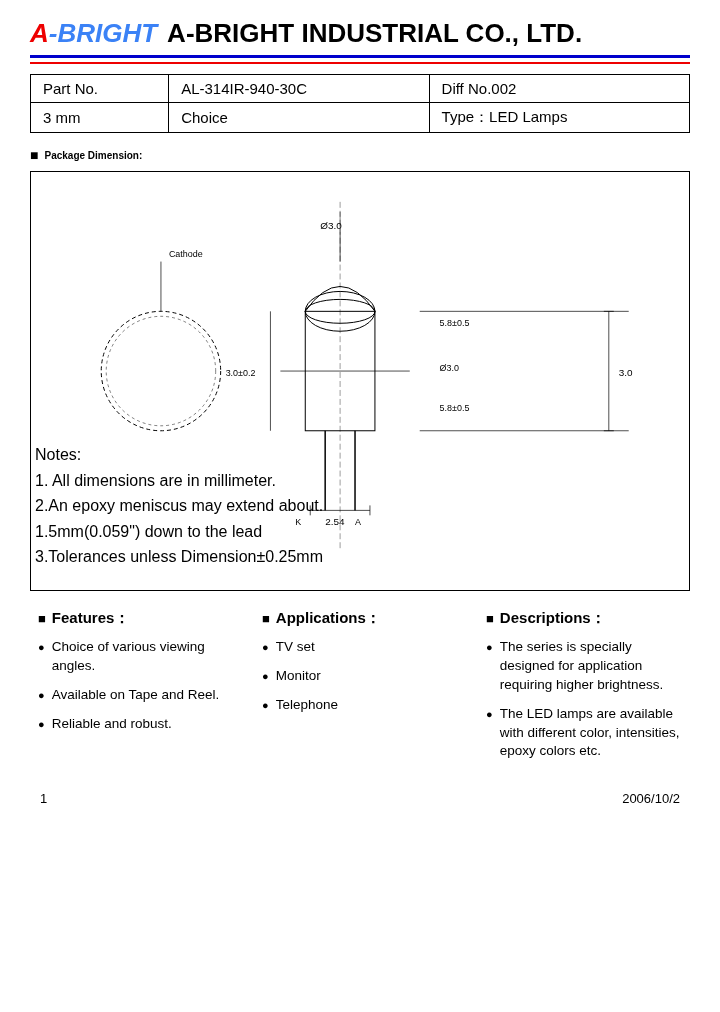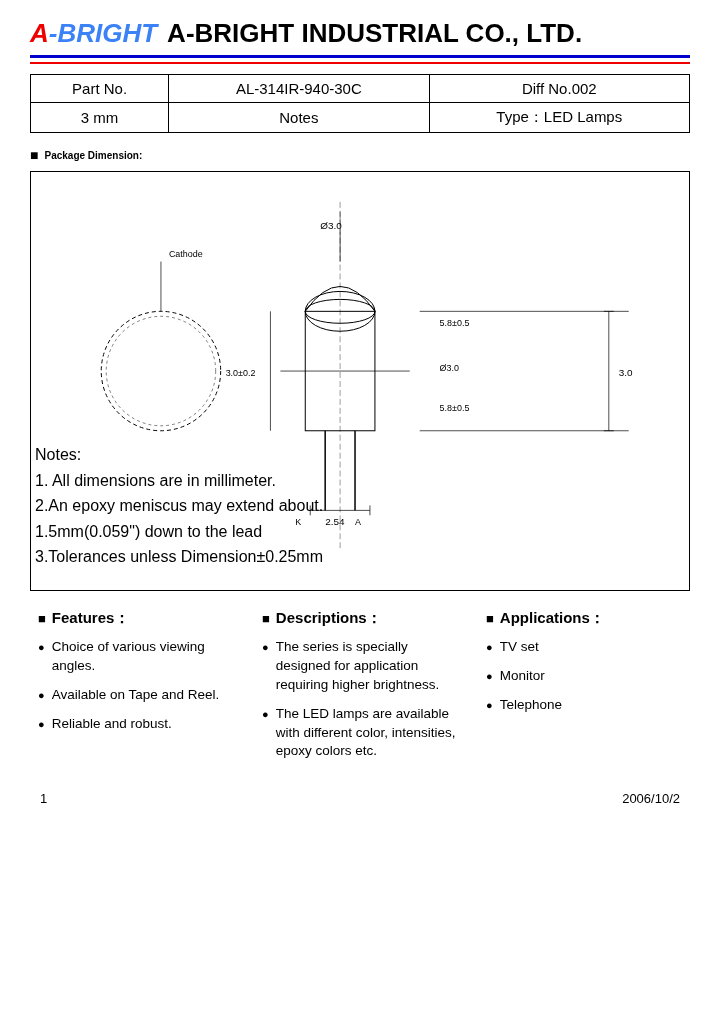--- a/index.html
+++ b/index.html
@@ -46,21 +46,20 @@
 
     
     .part-info {
       width: 100%;
       border-collapse: collapse;
       margin-bottom: 14px;
     }
     .part-info td {
       border: 1px solid #000;
       padding: 5px 12px;
-      text-align: center;
       font-size: 15px;
     }
     .part-no-label { font-size: 15px; }
     .part-no-value { font-weight: normal; font-size: 17px; }
     .diff-no { font-size: 15px; }
 
     
     .section-header {
       display: flex;
       align-items: center;
@@ -154,21 +153,21 @@
 
 <table class="part-info">
   <tbody>
       <tr>
     <td class="part-no-label">Part No.</td>
     <td class="part-no-value">AL-314IR-940-30C</td>
     <td class="diff-no">Diff No.002</td>
   </tr>
   <tr>
     <td>3 mm</td>
-    <td>Notes</td>
+    <td>Choice</td>
     <td>Type：LED Lamps</td>
   </tr>
 </tbody>
   </table>
 
 <div class="section-header">Package Dimension:</div>
 
 <div class="package-box">
   <svg class="tech-drawing" viewBox="0 0 660 420" xmlns="http://www.w3.org/2000/svg">
 
@@ -235,34 +234,34 @@
   <div class="bottom-col">
     <div class="bottom-col-header">Features：</div>
     <ul class="bullet-list">
       <li>Choice of various viewing angles.</li>
       <li>Available on Tape and Reel.</li>
       <li>Reliable and robust.</li>
     </ul>
   </div>
 
   <div class="bottom-col">
-    <div class="bottom-col-header">Descriptions：</div>
-    <ul class="bullet-list">
-      <li>The series is specially designed for application requiring higher brightness.</li>
-      <li>The LED lamps are available with different color, intensities, epoxy colors etc.</li>
-    </ul>
-  </div>
-
-  <div class="bottom-col">
     <div class="bottom-col-header">Applications：</div>
     <ul class="bullet-list">
       <li>TV set</li>
       <li>Monitor</li>
       <li>Telephone</li>
     </ul>
   </div>
 
+  <div class="bottom-col">
+    <div class="bottom-col-header">Descriptions：</div>
+    <ul class="bullet-list">
+      <li>The series is specially designed for application requiring higher brightness.</li>
+      <li>The LED lamps are available with different color, intensities, epoxy colors etc.</li>
+    </ul>
+  </div>
+
 </div>
 
 <div class="footer">
   <span>1</span>
   <span>2006/10/2</span>
 </div>
 
 </body></html>

